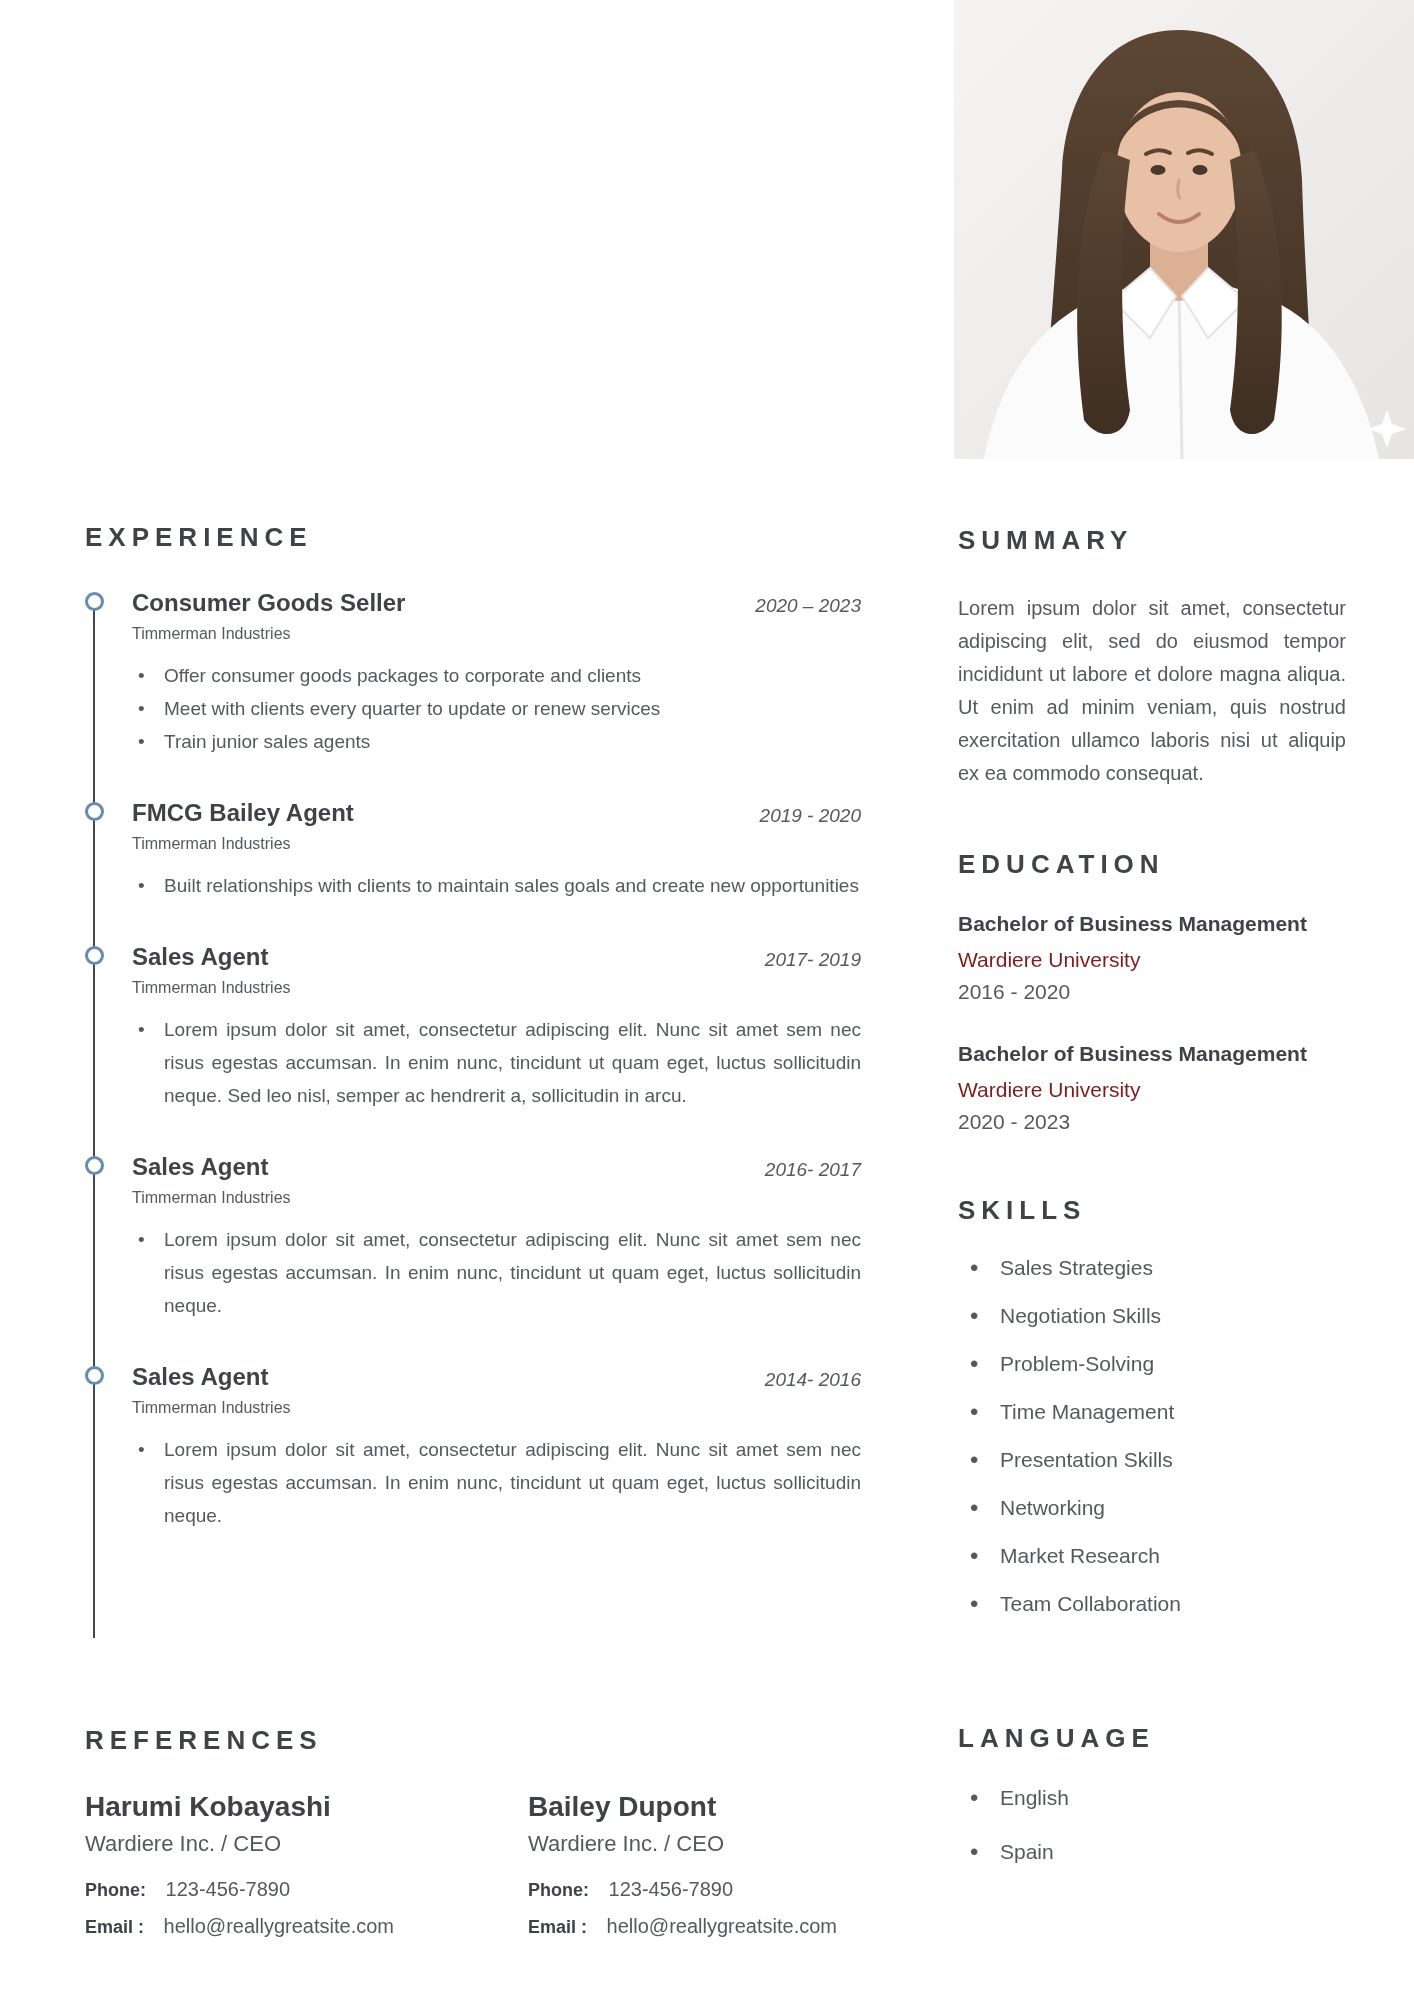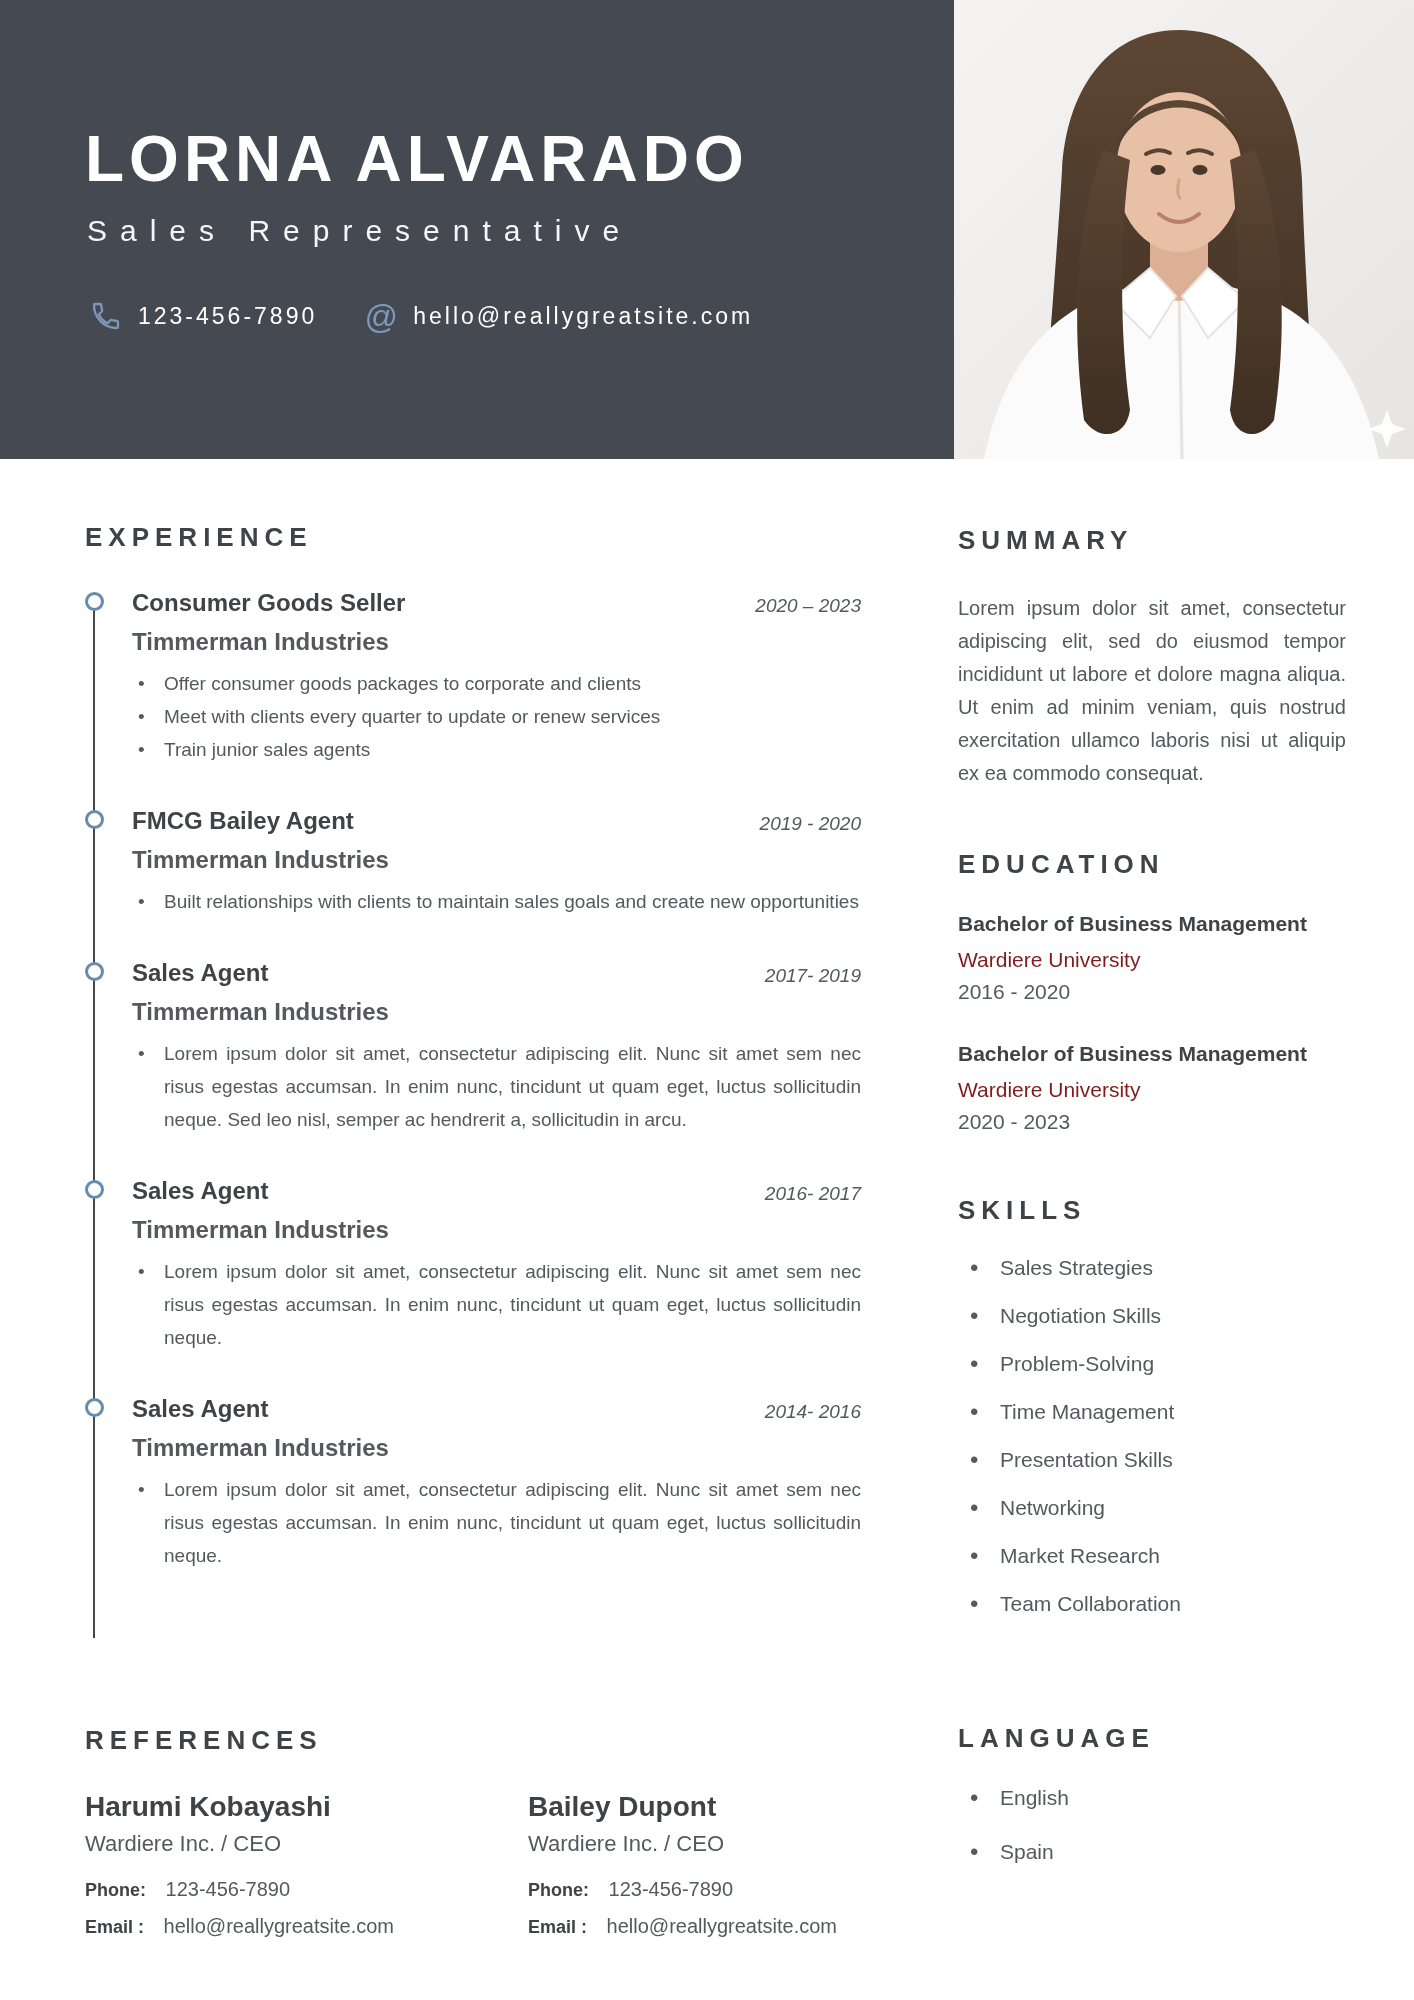--- a/index.html
+++ b/index.html
@@ -25,21 +25,21 @@
   
   .exp-head{position:absolute;left:85px;top:521px;}
   .timeline{position:absolute;left:85px;top:588px;width:776px;}
   .tl-line{position:absolute;left:8px;top:18px;width:2px;height:1032px;background:#44484d;}
   .exp-entry{position:relative;padding-left:47px;margin-bottom:40px;}
   .tl-dot{position:absolute;left:0;top:4px;width:13px;height:13px;border:3.5px solid #688cb0;
     border-radius:50%;background:#ffffff;z-index:2;}
   .e-row{display:flex;justify-content:space-between;align-items:flex-start;line-height:30px;}
   .e-title{font-size:24px;font-weight:700;color:#3e4347;}
   .e-date{font-size:19px;font-style:italic;color:#55595e;padding-top:3px;}
-  .e-company{font-size:24px;color:#55595e;line-height:26px;margin-top:8px;font-weight:bold;}
+  .e-company{font-size:16px;color:#55595e;line-height:26px;}
   .e-ul{list-style:none;margin:12px 0 0 0;padding:0 0 0 32px;}
   .e-ul li{position:relative;font-size:19px;line-height:33px;color:#55595e;}
   .e-ul li::before{content:"\2022";position:absolute;left:-26px;color:#55595e;}
   .just{text-align:justify;}
   
   .rcol{position:absolute;left:958px;top:524px;width:388px;}
   .sum-text{margin-top:36px;font-size:20px;line-height:33px;color:#55595e;text-align:justify;}
   .edu-head{margin-top:58px;}
   .edu-entry{margin-top:30px;}
   .edu-entry + .edu-entry{margin-top:32px;}
@@ -63,37 +63,20 @@
   
   .lang{position:absolute;left:958px;top:1722px;width:388px;}
   .lang .dot-ul{margin-top:30px;}
   .lang .dot-ul li{margin-bottom:26px;}
 </style>
 </head>
 <body>
 
 <div class="page">
 
-  <div class="hdr">
-    <div class="hdr-name">LORNA ALVARADO</div>
-    <div class="hdr-title">Sales Representative</div>
-    <div class="hdr-contact">
-      <span class="c-icon">
-        <svg width="32" height="32" viewBox="0 0 24 24" fill="none" stroke="#7d98b9" stroke-width="1.7" stroke-linecap="round" stroke-linejoin="round">
-          <path d="M6.6 10.8c1.5 2.9 3.7 5.1 6.6 6.6l2.2-2.2c.3-.3.7-.4 1-.2 1.1.4 2.3.6 3.6.6.6 0 1 .4 1 1V20c0 .6-.4 1-1 1C10.6 21 3 13.4 3 4c0-.6.4-1 1-1h3.5c.6 0 1 .4 1 1 0 1.2.2 2.4.6 3.6.1.3 0 .7-.2 1l-2.3 2.2z"></path>
-        </svg>
-      </span>
-      <span class="c-text">123-456-7890</span>
-      <span class="c-gap"></span>
-      <span class="c-icon">
-        <span class="at-glyph">@</span>
-      </span>
-      <span class="c-text">hello@reallygreatsite.com</span>
-    </div>
-  </div>
 
   <div class="photo">
     <svg viewBox="0 0 460 459" width="460" height="459" preserveAspectRatio="none">
       <defs>
         <linearGradient id="pbg" x1="0" y1="0" x2="1" y2="1">
           <stop offset="0" stop-color="#f5f4f3"></stop>
           <stop offset="1" stop-color="#e6e5e4"></stop>
         </linearGradient>
         <linearGradient id="hairg" x1="0" y1="0" x2="0" y2="1">
           <stop offset="0" stop-color="#5d4634"></stop>

